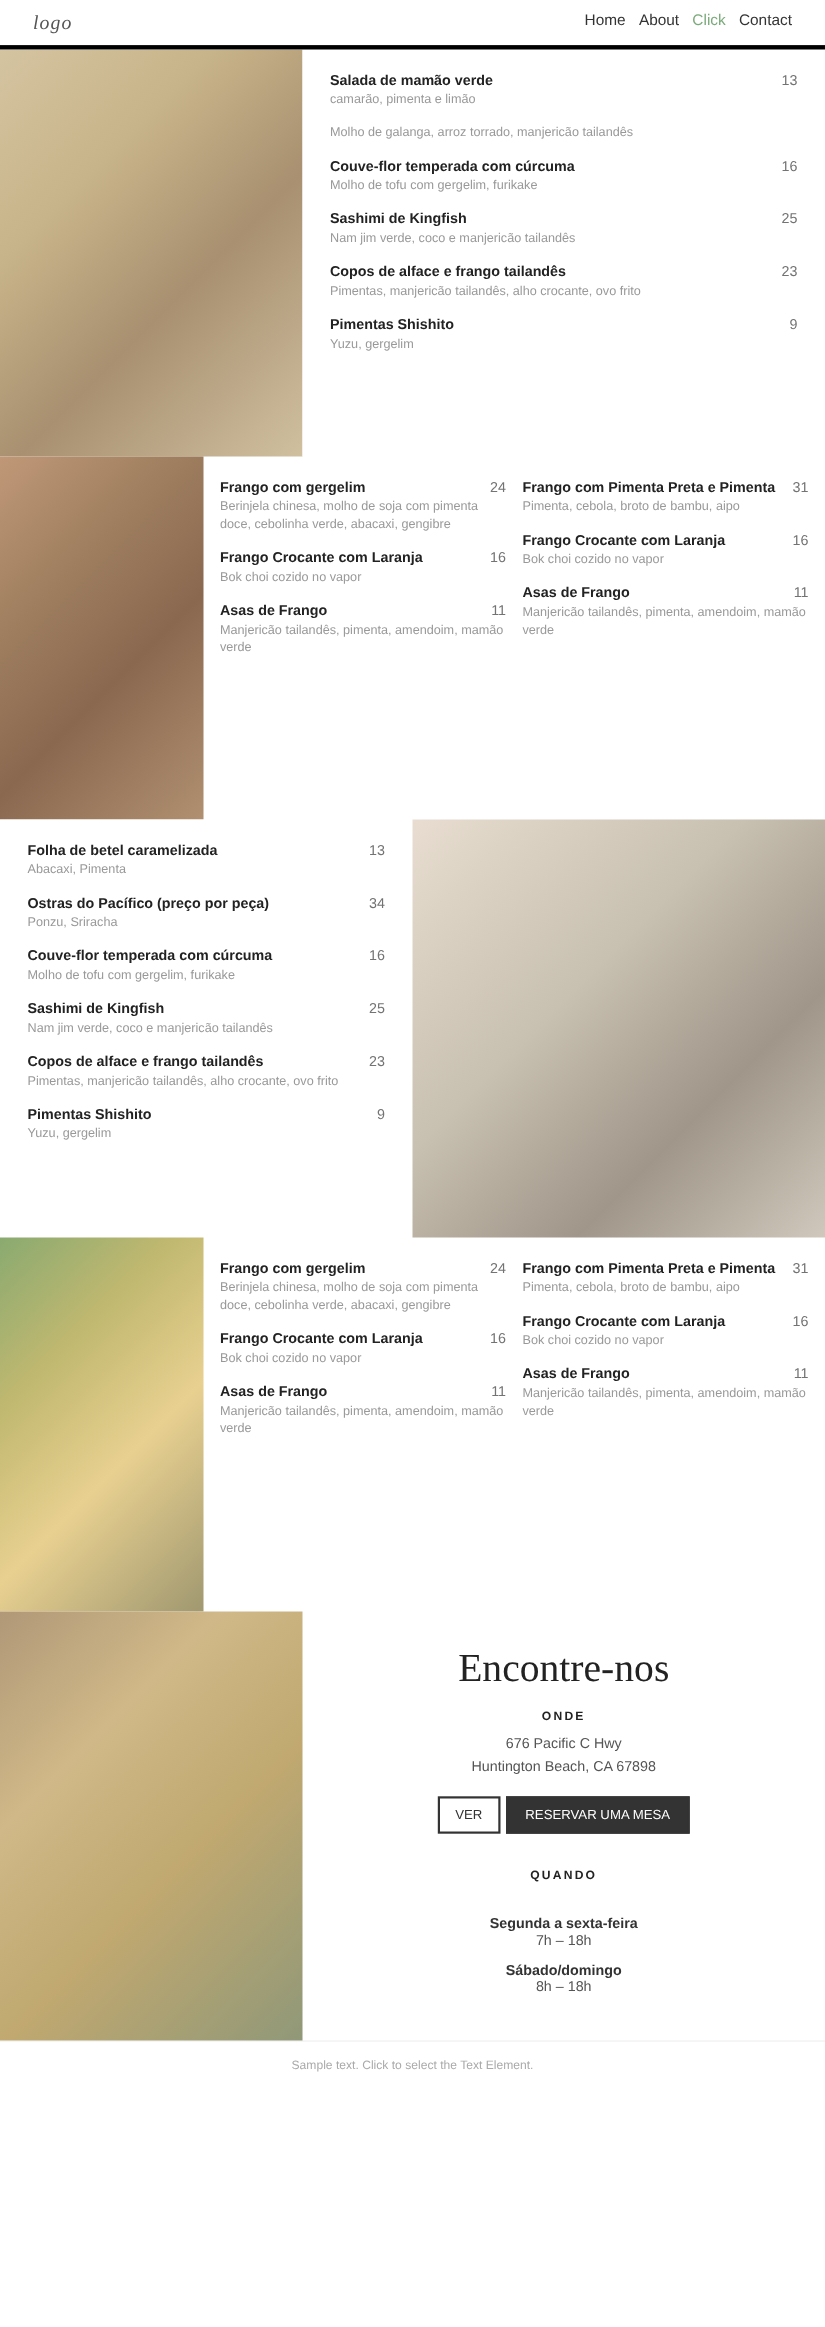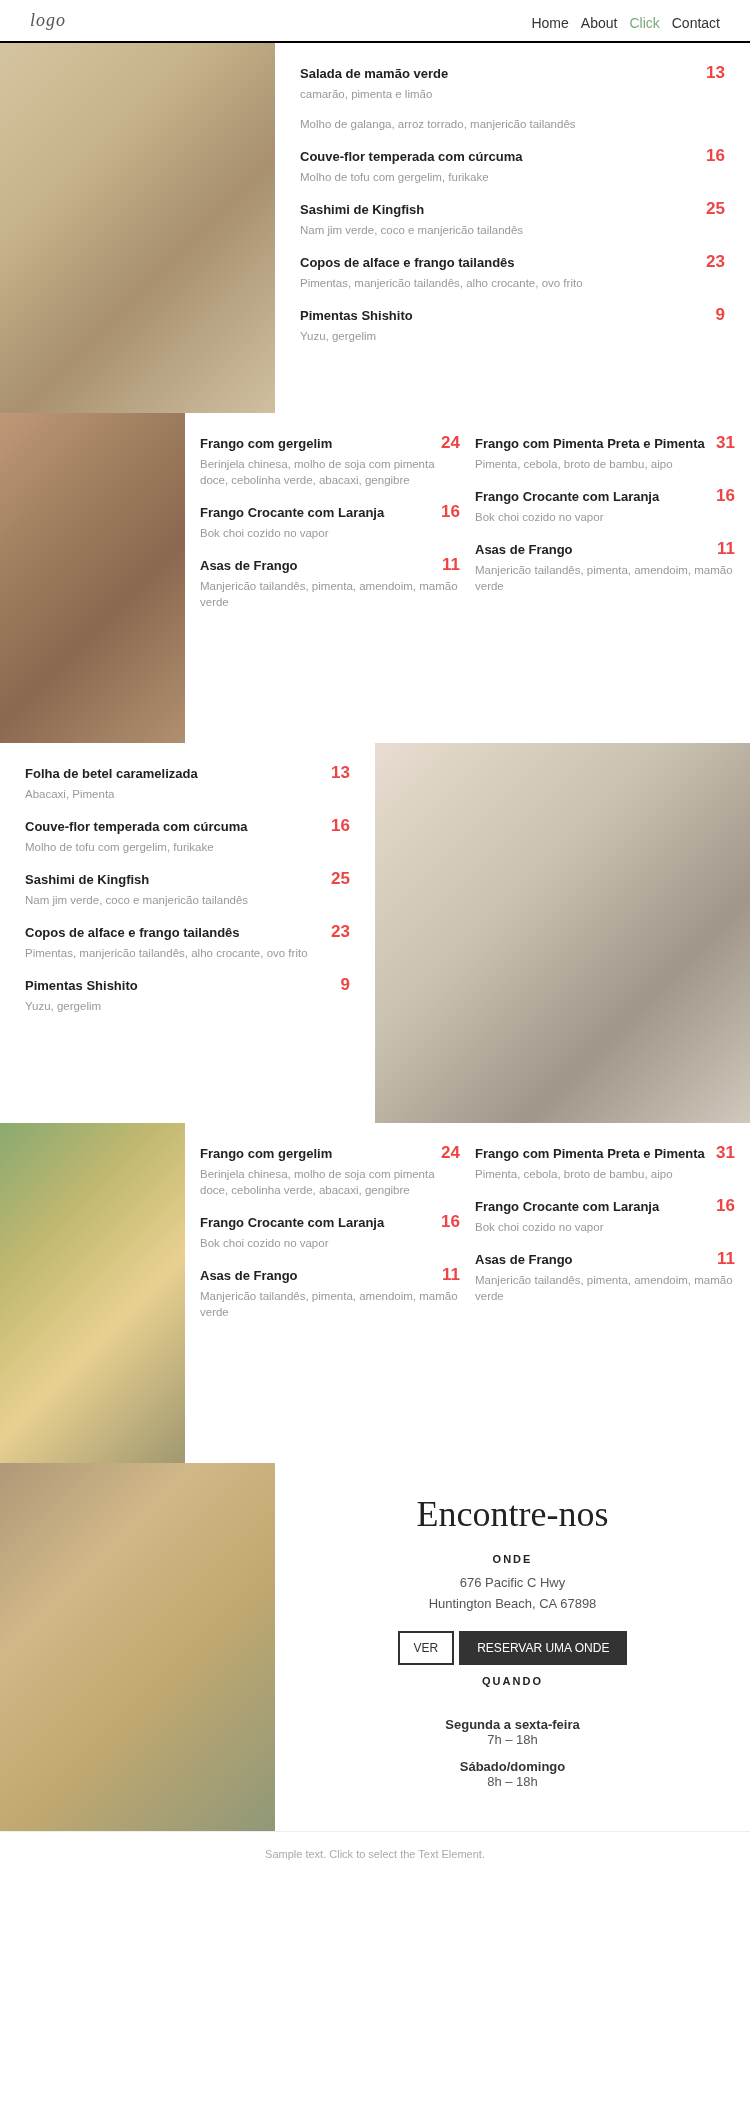--- a/index.html
+++ b/index.html
@@ -1,37 +1,37 @@
 <!DOCTYPE html>
 <html><head>
   <meta charset="utf-8">
   <style>
     * { margin: 0; padding: 0; box-sizing: border-box; }
     body { font-family: Georgia, 'Times New Roman', serif; background: #fff; width: 750px; }
 
     
     nav {
-      display: flex; align-items: flex-end; justify-content: space-between;
-      padding: 10px 30px; background: #fff; border-bottom: 2px solid #000000;
+      display: flex; align-items: flex-start; justify-content: space-between;
+      padding: 10px 30px; background: #fff; border-bottom: 4px solid #000000;
       position: relative; z-index: 10;
     }
     .nav-logo { font-size: 18px; font-style: italic; color: #555; letter-spacing: 1px; }
     .nav-links { display: flex; gap: 12px; }
     .nav-links a { text-decoration: none; color: #333; font-size: 14px; font-family: Arial, sans-serif; }
     .nav-links a.active { color: #7aaa7a; }
 
     
     .section-1 { display: flex; height: 370px; }
     .img-block { flex: 0 0 275px; overflow: hidden; }
 
     .menu-block { flex: 1; padding: 20px 25px; background: #fff; overflow: hidden; }
     .menu-item { margin-bottom: 14px; }
     .menu-item-header { display: flex; justify-content: space-between; align-items: baseline; }
     .menu-item-name { font-size: 13px; font-weight: bold; color: #222; font-family: Arial, sans-serif; }
-    .menu-item-price { font-size: 17px; color: #ef4444; font-family: Arial, sans-serif; font-weight: bold; }
+    .menu-item-price { font-size: 13px; color: #737373; font-family: Arial, sans-serif; font-weight: normal; }
     .menu-item-desc { font-size: 11.5px; color: #999; margin-top: 3px; font-family: Arial, sans-serif; line-height: 1.4; }
 
     
     .section-2 { display: flex; height: 330px; }
     .section-2-img { flex: 0 0 185px; overflow: hidden; }
     .section-2-menus { flex: 1; display: flex; padding: 20px 15px; gap: 15px; }
     .menu-col { flex: 1; }
 
     
     .section-3 { display: flex; height: 380px; }
@@ -43,21 +43,21 @@
     .section-4-img { flex: 0 0 185px; overflow: hidden; }
     .section-4-menus { flex: 1; display: flex; padding: 20px 15px; gap: 15px; }
 
     
     .find-us { display: flex; min-height: 360px; }
     .find-us-img { flex: 0 0 275px; overflow: hidden; }
     .find-us-content { flex: 1; display: flex; flex-direction: column; align-items: center; justify-content: center; padding: 30px 20px; text-align: center; }
     .find-us-title { font-size: 36px; font-family: Georgia, serif; color: #222; margin-bottom: 18px; }
     .find-us-section-title { font-size: 11px; font-weight: bold; letter-spacing: 2px; font-family: Arial, sans-serif; color: #222; margin-bottom: 8px; }
     .find-us-address { font-size: 13px; color: #555; font-family: Arial, sans-serif; line-height: 1.6; margin-bottom: 16px; }
-    .find-us-buttons { display: flex; gap: 5px; margin-bottom: 10px; }
+    .find-us-buttons { display: flex; gap: 5px; margin-bottom: 32px; }
     .btn-ver { background: #fff; border: 2px solid #333; color: #333; padding: 8px 14px; font-size: 12px; font-family: Arial, sans-serif; cursor: pointer; }
     .btn-reservar { background: #333; border: 2px solid #333; color: #fff; padding: 8px 16px; font-size: 12px; font-family: Arial, sans-serif; cursor: pointer; }
     .find-us-when { margin-top: 22px; }
     .when-period { margin-bottom: 12px; }
     .when-days { font-size: 13px; color: #333; font-family: Arial, sans-serif; font-weight: bold; }
     .when-hours { font-size: 13px; color: #555; font-family: Arial, sans-serif; }
 
     
     .footer { background: #fff; padding: 12px; text-align: center; border-top: 1px solid #eee; }
     .footer-text { font-size: 11px; color: #aaa; font-family: Arial, sans-serif; }
@@ -182,20 +182,27 @@
   <div class="section-3-menu" id="s3-menu">
       <div class="menu-item">
       <div class="menu-item-header">
         <span class="menu-item-name">Folha de betel caramelizada</span>
         <span class="menu-item-price">13</span>
       </div>
       <div class="menu-item-desc">Abacaxi, Pimenta</div>
     </div>
       <div class="menu-item">
       <div class="menu-item-header">
+        <span class="menu-item-name">Ostras do Pacífico (preço por peça)</span>
+        <span class="menu-item-price">34</span>
+      </div>
+      <div class="menu-item-desc">Ponzu, Sriracha</div>
+    </div>
+      <div class="menu-item">
+      <div class="menu-item-header">
         <span class="menu-item-name">Couve-flor temperada com cúrcuma</span>
         <span class="menu-item-price">16</span>
       </div>
       <div class="menu-item-desc">Molho de tofu com gergelim, furikake</div>
     </div>
       <div class="menu-item">
       <div class="menu-item-header">
         <span class="menu-item-name">Sashimi de Kingfish</span>
         <span class="menu-item-price">25</span>
       </div>
@@ -272,21 +279,21 @@
 </div>
 
 <div class="find-us">
   <div class="find-us-img people-img-2"></div>
   <div class="find-us-content">
     <div class="find-us-title">Encontre-nos</div>
     <div class="find-us-section-title">ONDE</div>
     <div class="find-us-address" id="find-us-addr">676 Pacific C Hwy<br>Huntington Beach, CA 67898</div>
     <div class="find-us-buttons">
       <button class="btn-ver">VER</button>
-      <button class="btn-reservar">RESERVAR UMA ONDE</button>
+      <button class="btn-reservar">RESERVAR UMA MESA</button>
     </div>
     <div class="find-us-section-title">QUANDO</div>
     <div class="find-us-when" id="find-us-when">
         <div class="when-period">
     <div class="when-days">Segunda a sexta-feira</div>
     <div class="when-hours">7h – 18h</div>
   </div>
         <div class="when-period">
     <div class="when-days">Sábado/domingo</div>
     <div class="when-hours">8h – 18h</div>

